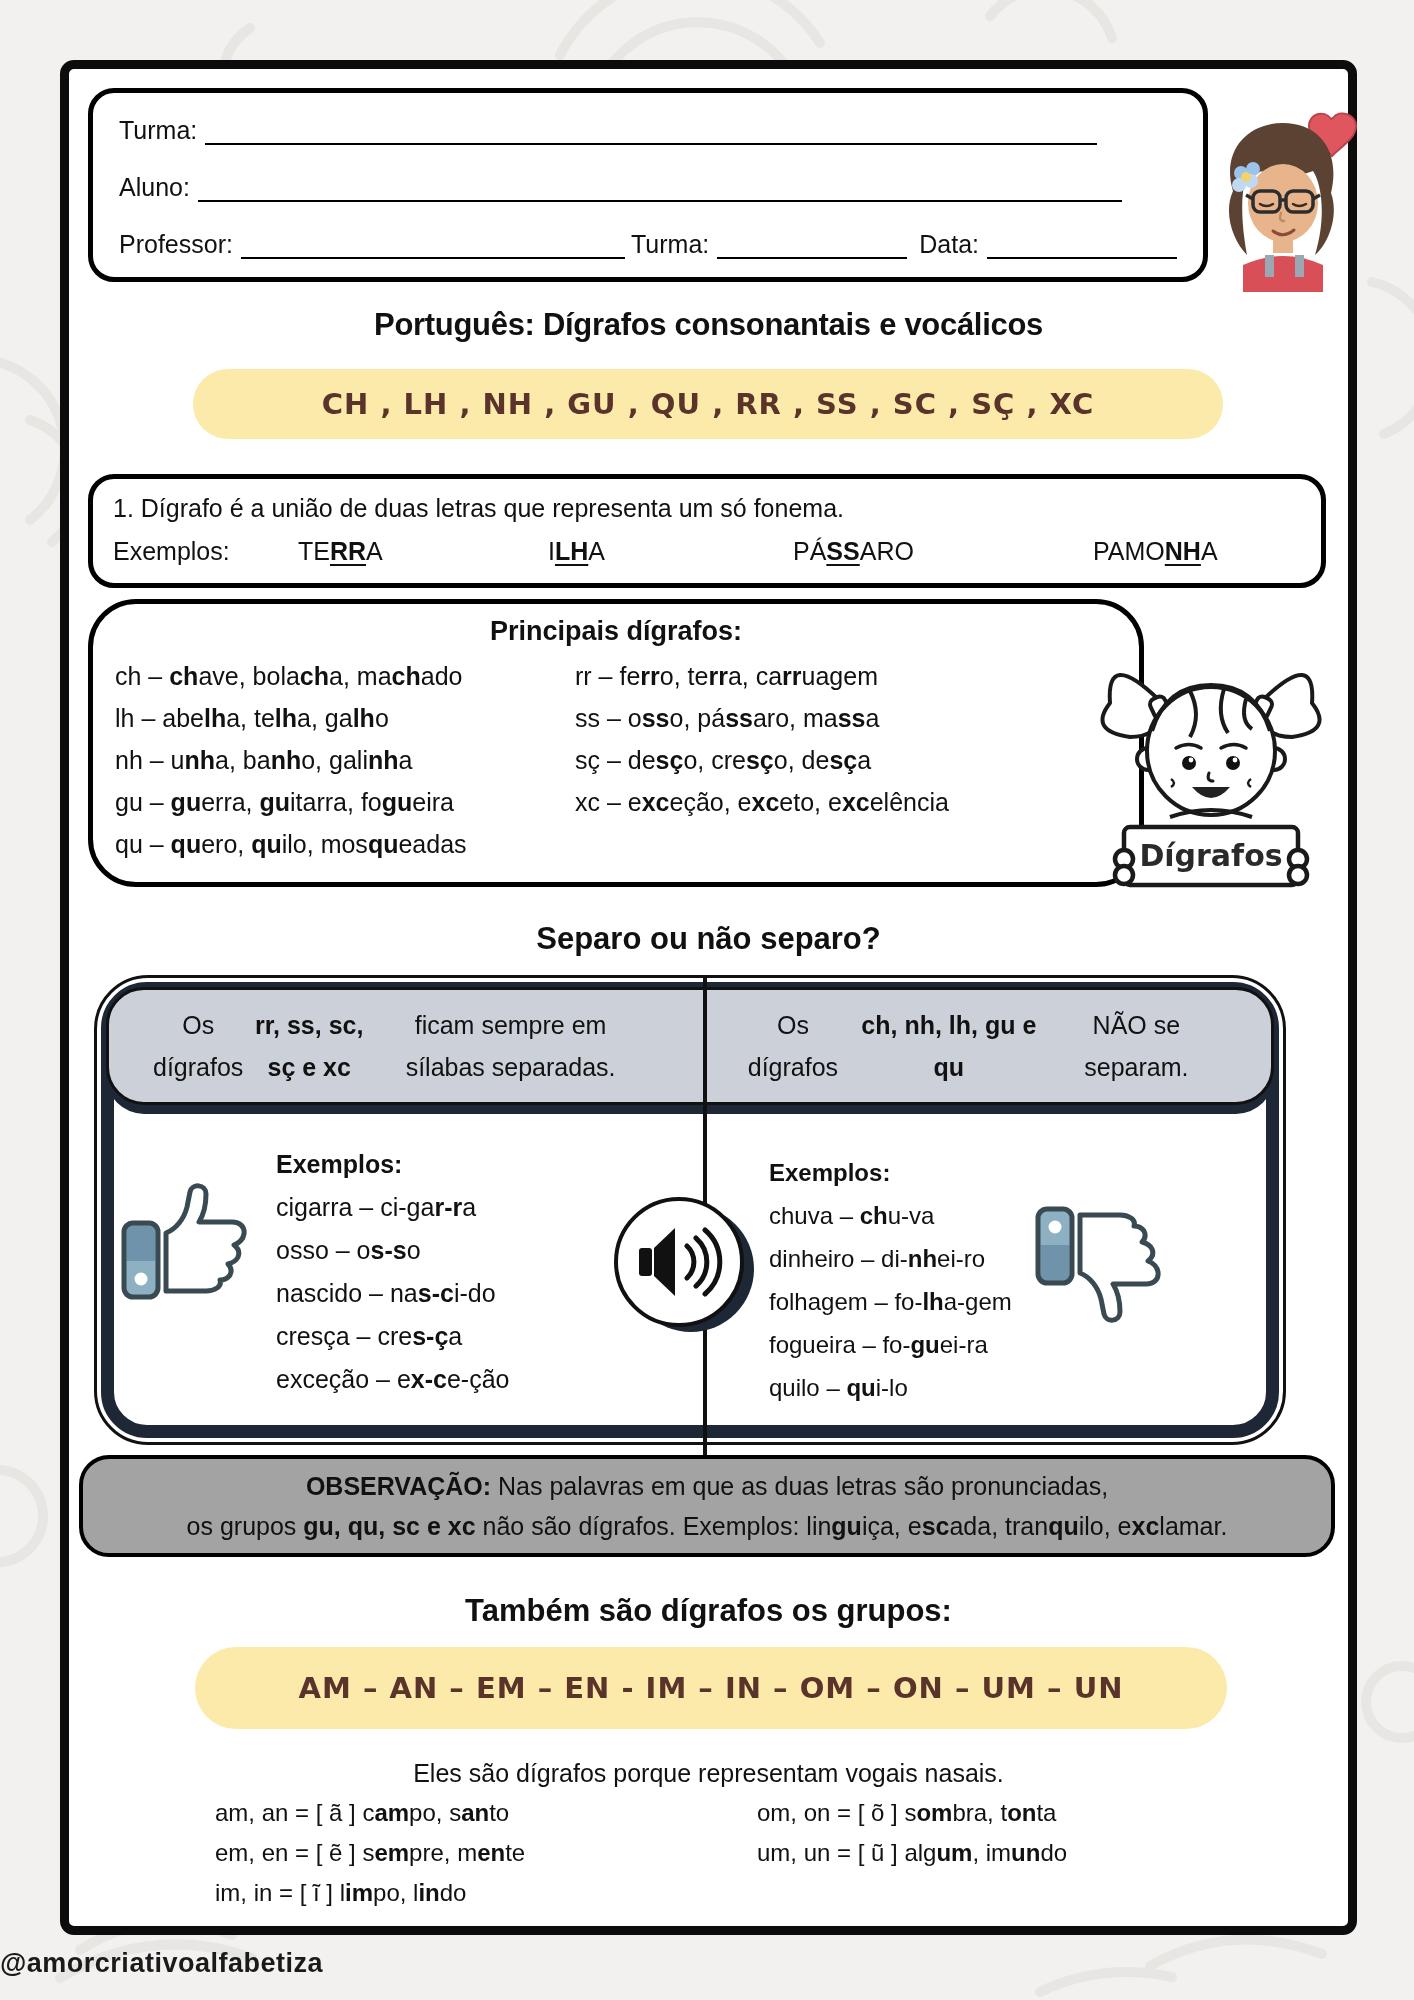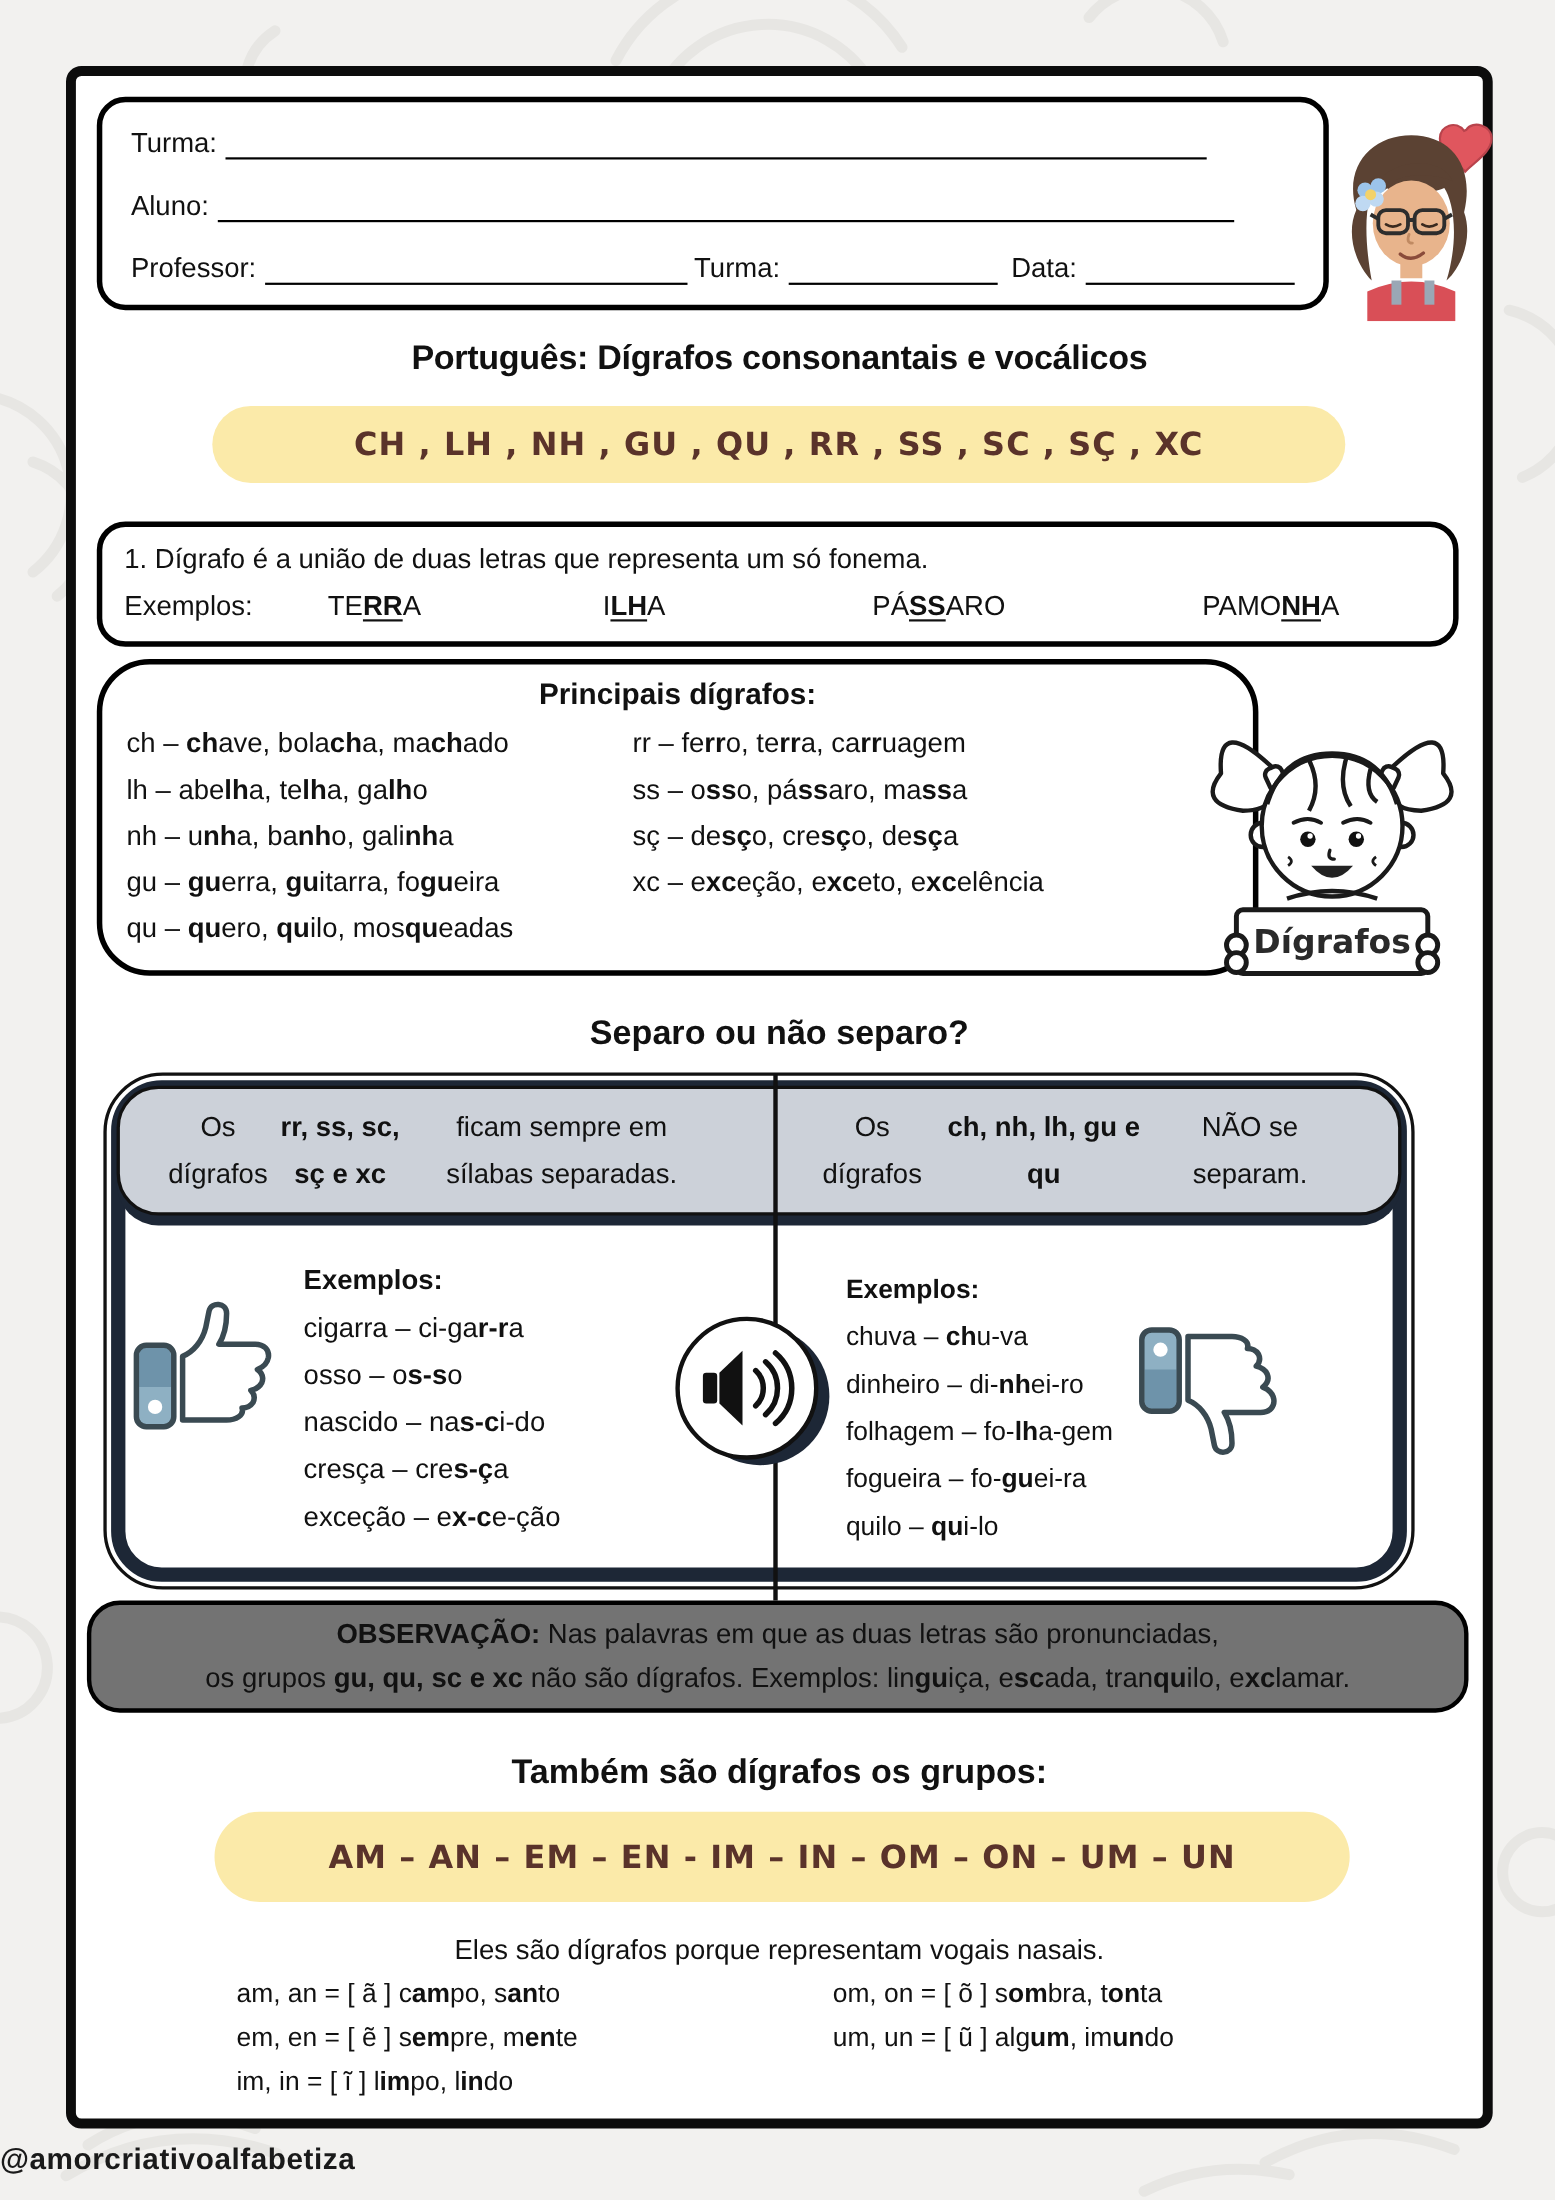--- a/index.html
+++ b/index.html
@@ -91,21 +91,21 @@
   .ex-right { left:675px; top:176px; font-size:24px; }
   .thumb-up { position:absolute; left:20px; top:192px; z-index:4; }
   .thumb-down { position:absolute; left:934px; top:214px; z-index:4; }
   .speaker { position:absolute; left:517px; top:220px; z-index:7; }
 
   .obs-box {
     left:10px; top:1386px; width:1256px; height:102px;
     border:4px solid #000; border-radius:30px;
     display:flex; flex-direction:column; justify-content:center;
     text-align:center; font-size:25px; line-height:40px;
-    background:#737373; z-index:8;
+    background:#a3a3a3; z-index:8;
   }
   .tmb-heading { left:0; top:1524px; width:100%; text-align:center;
     font-size:31px; font-weight:bold; }
   .nasal-note { left:0; top:1690px; width:100%; text-align:center; font-size:25px; }
   .nasal-col { font-size:24px; line-height:40px; }
   .nasal-left { left:146px; top:1724px; }
   .nasal-right { left:688px; top:1724px; }
 
   .page-footer { position:absolute; left:0; top:1948px; width:1414px; 
     font-weight:bold; font-size:27px; color:#1a1a1a; z-index:2; letter-spacing:0.5px; }

